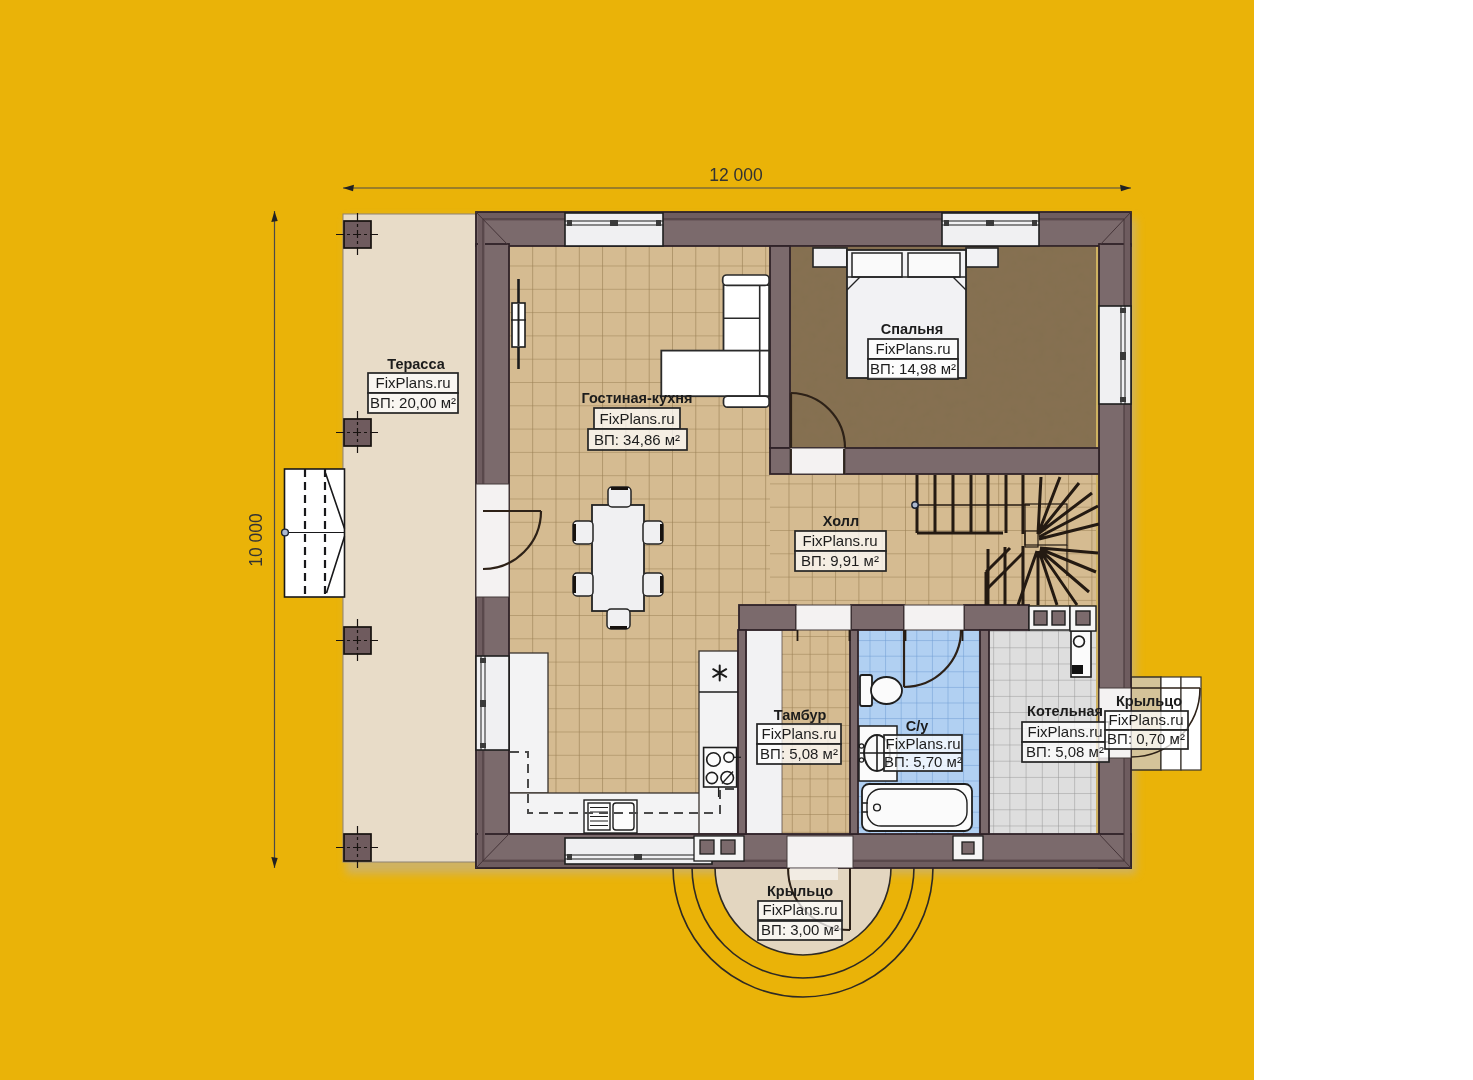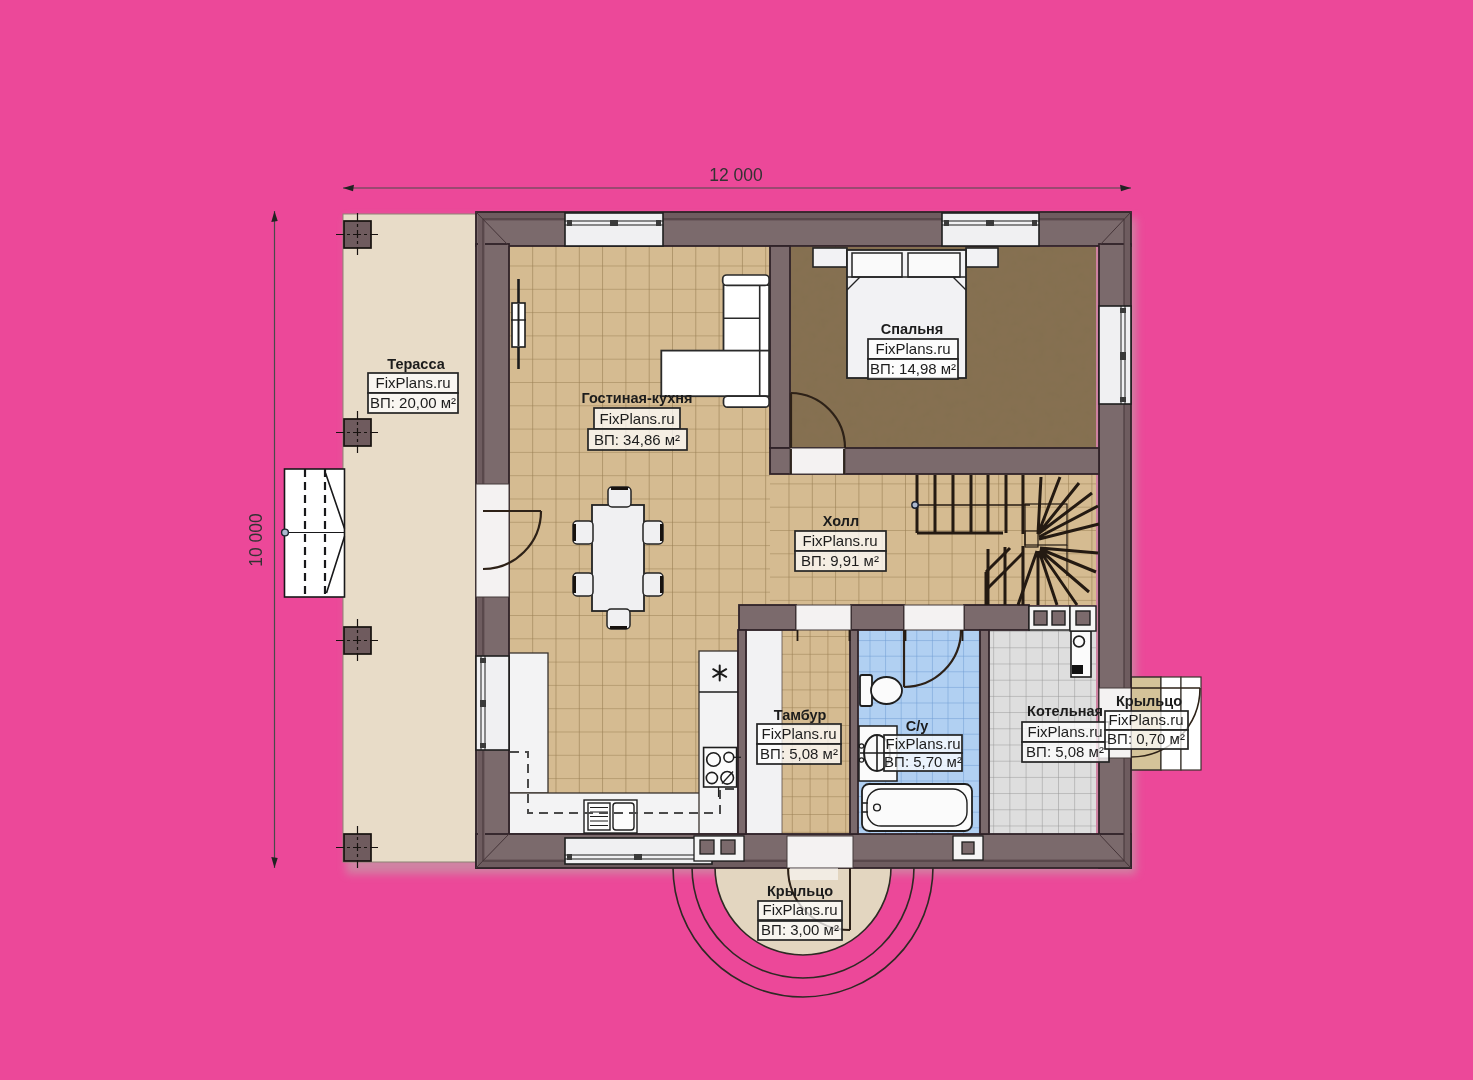--- a/index.html
+++ b/index.html
@@ -1,16 +1,16 @@
 <!DOCTYPE html>
 <html><head>
 <meta charset="utf-8">
 <style>
   html,body{margin:0;padding:0;background:#ffffff;}
-  .page{width:1473px;height:1080px;position:relative;overflow:hidden;background:#ec4899;}
+  .page{width:1254px;height:1080px;position:relative;overflow:hidden;background:#eab308;}
   svg text{font-family:"Liberation Sans",sans-serif;}
 </style>
 </head>
 <body>
 <div class="page">
 <svg width="1473" height="1080" viewBox="0 0 1473 1080">
 <defs>
   <pattern id="patTan" width="23.3" height="23.3" patternUnits="userSpaceOnUse" patternTransform="translate(19.6,9.2)">
     <rect width="23.3" height="23.3" fill="#d5bb91"></rect>
     <path d="M0,0 H23.3 M0,0 V23.3" stroke="#9a7f53" stroke-width="1.2" fill="none"></path>

